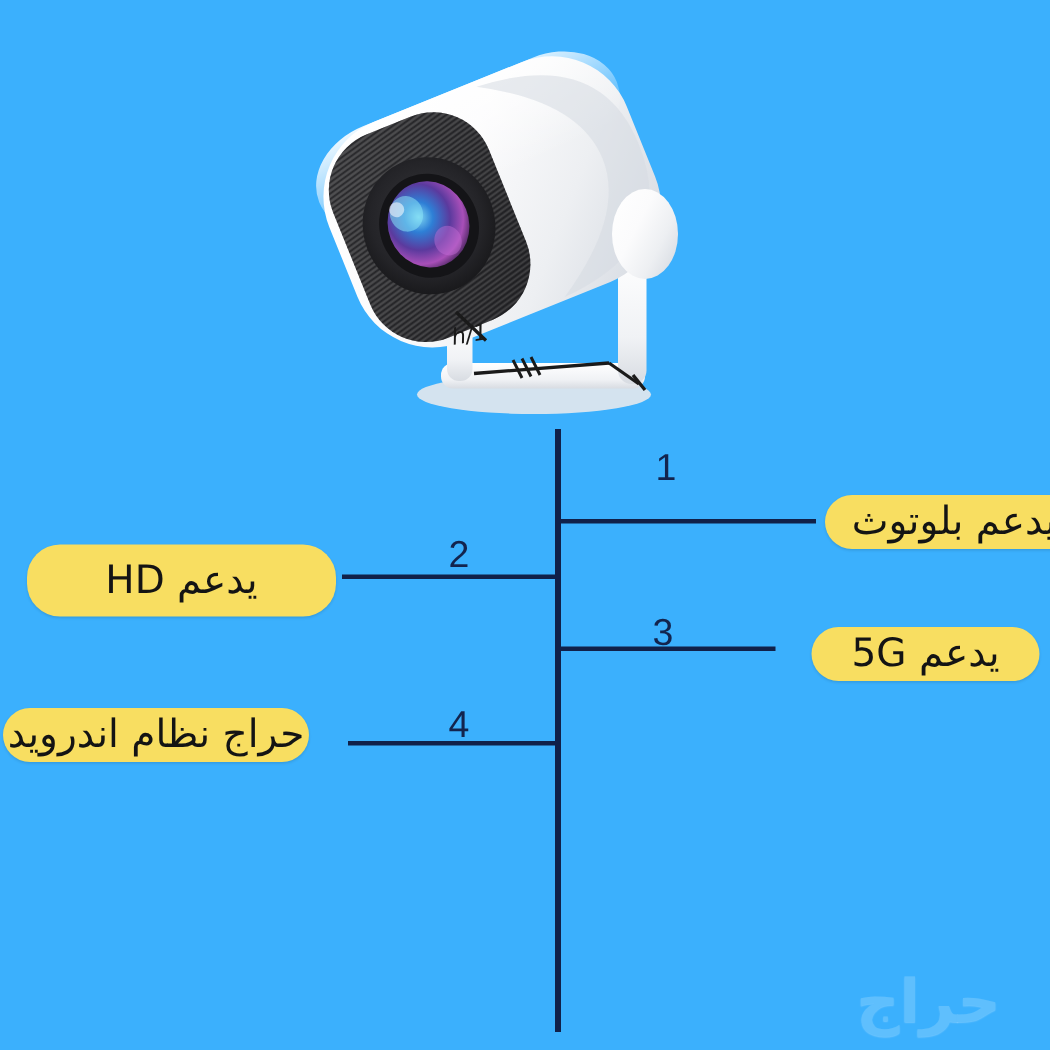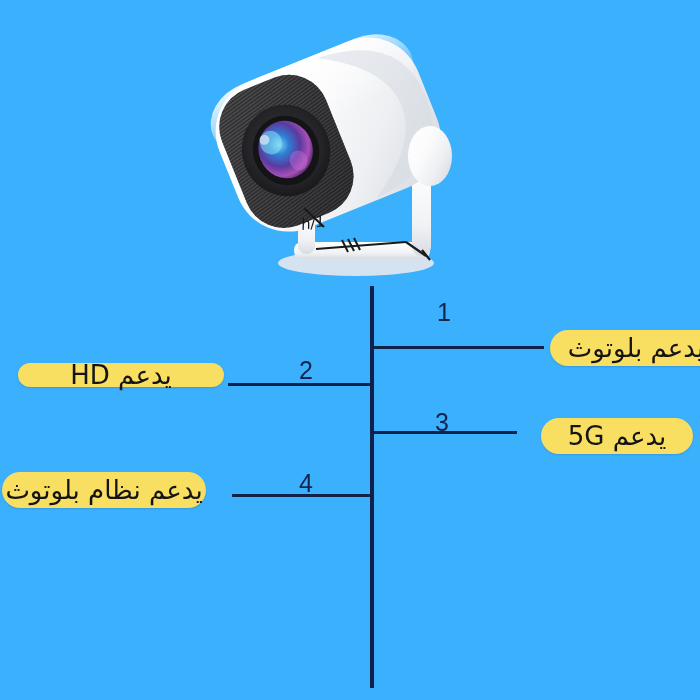--- a/index.html
+++ b/index.html
@@ -63,21 +63,21 @@
     font-size: 26px;
     line-height: 1;
     display: flex;
     align-items: center;
     justify-content: center;
     direction: rtl;
     white-space: nowrap;
     box-shadow: 0 1px 2px rgba(0,0,0,0.12);
   }
   #badge-bluetooth { left: 550px; top: 330px; width: 172px; height: 36px; }
-  #badge-hd        { left: 18px;  top: 363px; width: 206px; height: 24px; }
+  #badge-hd        { left: 18px;  top: 363px; width: 206px; height: 48px; }
   #badge-5g        { left: 541px; top: 418px; width: 152px; height: 36px; }
   #badge-android   { left: 2px;   top: 472px; width: 204px; height: 36px; }
 
   
   #watermark {
     position: absolute;
     left: 548px;
     top: 645px;
     width: 142px;
     height: 46px;
@@ -192,16 +192,17 @@
   <div class="callnum" style="left:299px; top:358px;">2</div>
   <div class="callnum" style="left:435px; top:410px;">3</div>
   <div class="callnum" style="left:299px; top:471px;">4</div>
 
   <div class="badge" id="badge-bluetooth">يدعم بلوتوث</div>
 
   <div class="badge" id="badge-hd">يدعم HD</div>
 
   <div class="badge" id="badge-5g">يدعم 5G</div>
 
-  <div class="badge" id="badge-android">يدعم نظام بلوتوث</div>
-
+  <div class="badge" id="badge-android">حراج نظام اندرويد</div>
+
+  <div id="watermark">حراج</div>
 
 </div>
 
 </body></html>

